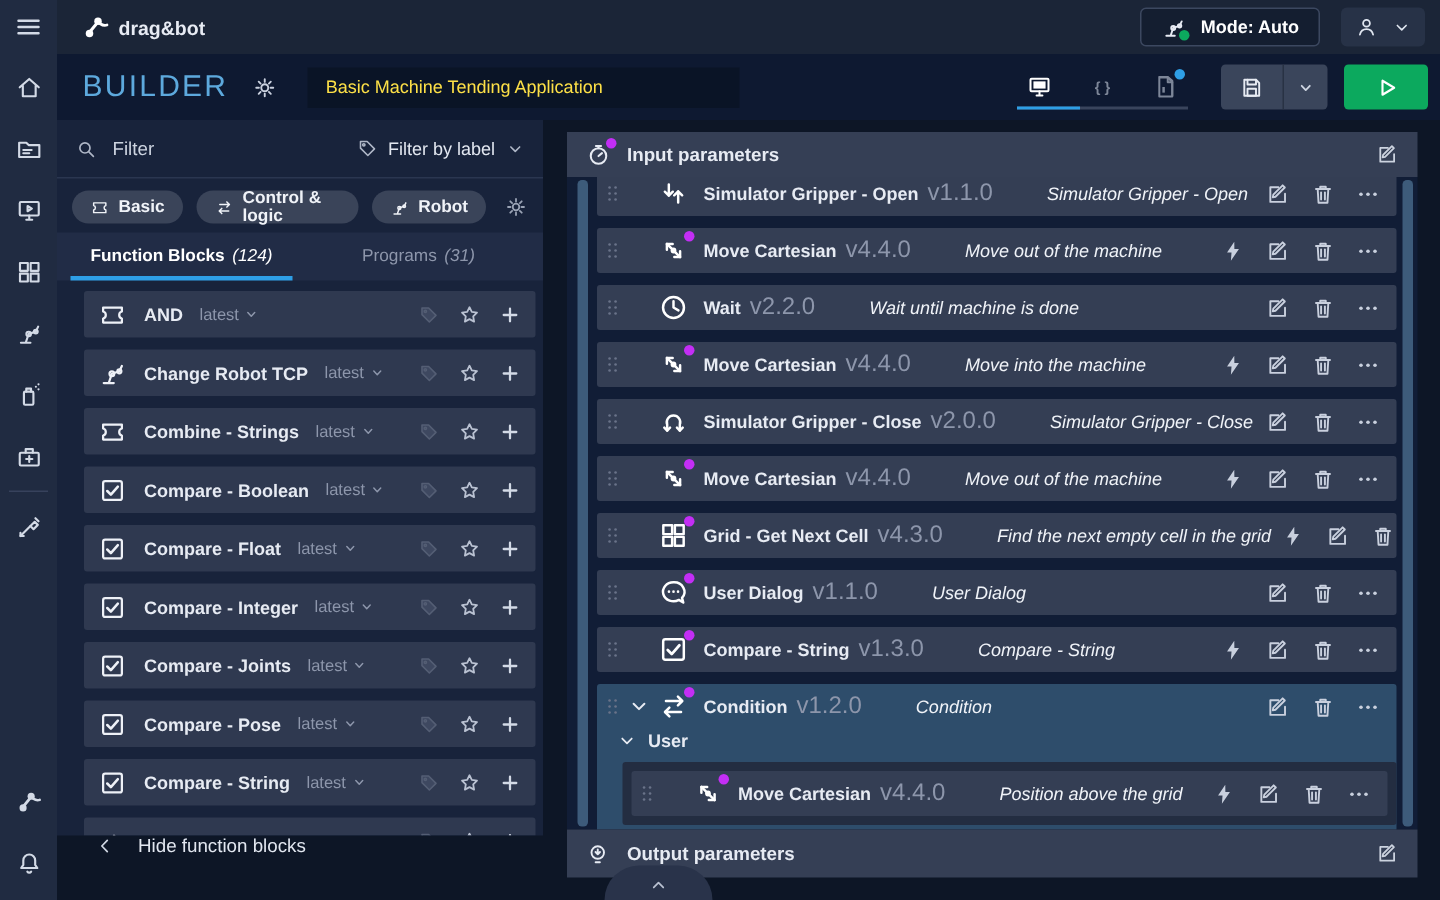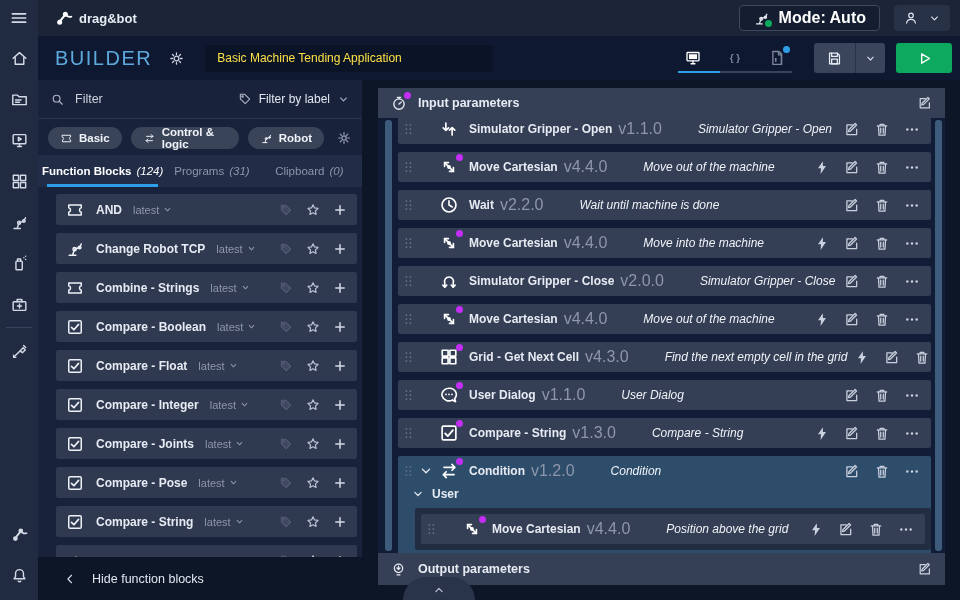--- a/index.html
+++ b/index.html
@@ -16,21 +16,21 @@
   .side-btn.hamburger .icon{width:20px;height:20px;}
   .side-sep{width:26px;border-top:1px solid #37425c;margin:6px 0;}
   .side-spacer{flex:1;}
   .sb-group{display:flex;flex-direction:column;align-items:center;gap:7px;margin-top:5px;}
 
   
   .topbar{position:absolute;left:38px;top:0;right:0;height:36px;background:#1b2537;display:flex;align-items:center;padding:0 10px;box-sizing:border-box;}
   .logo{display:flex;align-items:center;gap:5px;font-size:13px;font-weight:bold;margin-left:6px;}
   .logo .icon{width:20px;height:20px;color:#fff;}
   .topbar-right{margin-left:auto;display:flex;align-items:center;gap:14px;}
-  .mode-btn{height:26px;border:1px solid #3c4860;border-radius:4px;background:#141e30;display:flex;align-items:center;gap:9px;padding:0 13px;font-size:16px;font-weight:bold;cursor:pointer;}
+  .mode-btn{height:26px;border:1px solid #3c4860;border-radius:4px;background:#141e30;display:flex;align-items:center;gap:9px;padding:0 13px;font-size:12px;font-weight:bold;cursor:pointer;}
   .mode-robot{position:relative;width:17px;height:17px;color:#e7ebf3;}
   .mode-robot::after{content:"";position:absolute;right:-2px;bottom:0;width:7px;height:7px;border-radius:50%;background:var(--green);}
   .user-btn{height:26px;background:#273247;border-radius:4px;display:flex;align-items:center;gap:9px;padding:0 9px;cursor:pointer;color:#dfe5ef;}
   .user-btn .icon{width:16px;height:16px;}
   .user-btn .caret{width:13px;height:13px;}
 
   
   .builder-bar{position:absolute;left:38px;top:36px;right:0;height:44px;background:#0e1931;display:flex;align-items:center;box-sizing:border-box;}
   .builder-title{font-size:20px;letter-spacing:1.5px;color:#5da9dd;margin-left:17px;font-weight:normal;}
   .builder-gear{width:17px;height:17px;color:#c9d0de;margin-left:16px;cursor:pointer;}
@@ -71,21 +71,21 @@
   .block-row{height:31px;flex:none;background:#2f3950;border-radius:2px;display:flex;align-items:center;padding:0 10px 0 9px;cursor:grab;}
   .block-icon{width:20px;height:20px;color:#eef1f7;margin-right:11px;position:relative;}
   .block-name{font-size:12px;font-weight:bold;white-space:nowrap;}
   .block-ver{font-size:11px;color:#8d96ab;margin-left:11px;display:flex;align-items:center;gap:3px;cursor:pointer;}
   .block-ver .caret{width:11px;height:11px;}
   .block-actions{margin-left:auto;display:flex;align-items:center;gap:12px;}
   .block-actions .tag{width:14px;height:14px;color:#4a5468;}
   .block-actions .tag svg{fill:#3e4860;stroke:#545e74;}
   .block-actions .star{width:16px;height:16px;color:#bac2d2;}
   .block-actions .plus{width:14px;height:14px;color:#d3dae6;}
-  .hide-bar{position:absolute;left:38px;top:557px;width:324px;height:43px;display:flex;align-items:center;gap:15px;padding-left:25px;box-sizing:border-box;color:#e2e7f0;font-size:12.5px;cursor:pointer;}
+  .hide-bar{position:absolute;left:38px;top:557px;width:324px;height:43px;display:flex;align-items:flex-start;gap:15px;padding-left:25px;box-sizing:border-box;color:#e2e7f0;font-size:12.5px;cursor:pointer;}
   .hide-bar .icon{width:14px;height:14px;color:#cfd6e2;}
 
   
   .program-panel{position:absolute;left:378px;top:88px;width:567px;height:497px;}
   .pp-header{position:absolute;left:0;right:0;top:0;height:30px;background:#353f55;display:flex;align-items:center;padding:0 12px;font-size:12.5px;font-weight:bold;box-sizing:border-box;z-index:2;}
   .pp-header .hdr-icon{width:18px;height:18px;color:#e7ebf3;position:relative;margin-right:10px;}
   .hdr-icon .dot{position:absolute;top:-2px;right:-3px;width:7px;height:7px;border-radius:50%;background:var(--purple);}
   .pp-edit{margin-left:auto;width:16px;height:16px;color:#ccd3df;cursor:pointer;}
   .pp-viewport{position:absolute;left:0;right:0;top:30px;bottom:32px;background:#111d36;overflow:hidden;}
   .scroll-strip{position:absolute;top:2px;bottom:2px;width:7px;border-radius:3px;background:#3d5b7a;cursor:pointer;}
@@ -390,24 +390,20 @@
         </span>
       </div>
     <div class="tabs-row" id="tabs-row">
         <span class="tab active">
           <span class="lbl">Function Blocks</span>
           <span class="cnt">(124)</span>
         </span>
         <span class="tab">
           <span class="lbl">Programs</span>
           <span class="cnt">(31)</span>
-        </span>
-        <span class="tab">
-          <span class="lbl">Clipboard</span>
-          <span class="cnt">(0)</span>
         </span>
       </div>
     <div class="block-list" id="block-list">
         <div class="block-row">
     <span class="block-icon icon">
             <svg viewBox="0 0 24 24" fill="none" stroke="currentColor" stroke-width="1.8" stroke-linecap="round" stroke-linejoin="round">
               <path d="M4.5 6H19.5V9.2A2.9 2.9 0 0 0 19.5 14.8V18H4.5V14.8A2.9 2.9 0 0 0 4.5 9.2Z"></path>
             </svg>
           </span>
     <span class="block-name">AND</span>

